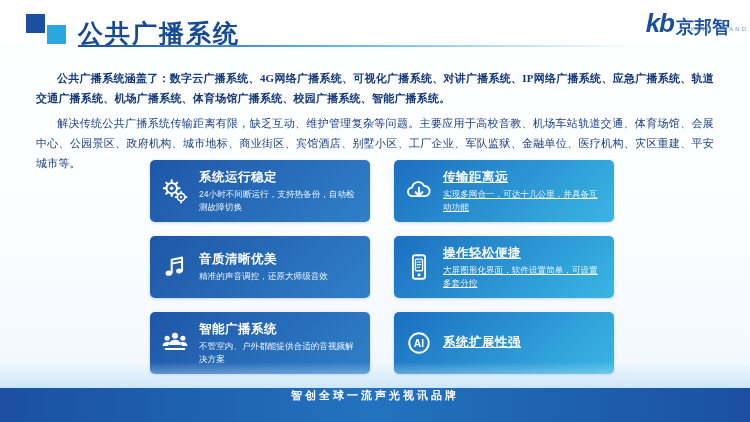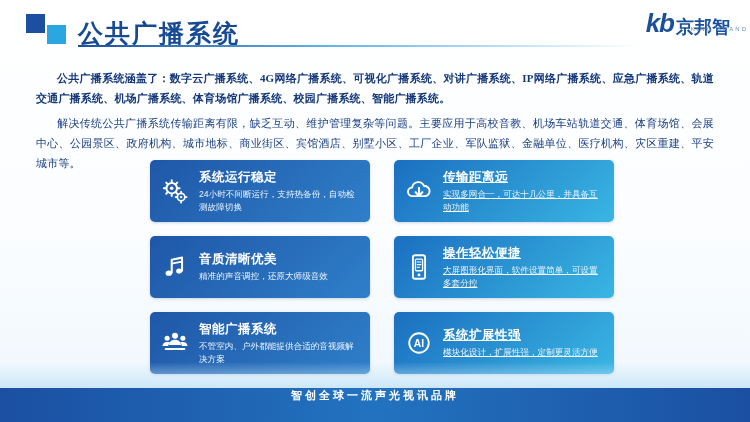--- a/index.html
+++ b/index.html
@@ -280,21 +280,20 @@
 
     <div class="card cyan">
       <div class="card-icon">
         <svg width="30" height="30" viewBox="0 0 32 32" fill="none">
           <circle cx="16" cy="16" r="10.4" stroke="#ffffff" stroke-width="2"></circle>
           <text x="16" y="20.4" text-anchor="middle" font-family="Liberation Sans, sans-serif" font-size="11" font-weight="bold" fill="#ffffff">AI</text>
         </svg>
       </div>
       <div class="card-text">
         <div class="card-title">系统扩展性强</div>
-        <div class="card-desc">模块化设计，扩展性强，定制更灵活方便</div>
       </div>
     </div>
 
   </div>
 
   <div class="footer-wave"></div>
 
   <div class="footer">
     <div class="footer-text">智创全球一流声光视讯品牌</div>
   </div>

